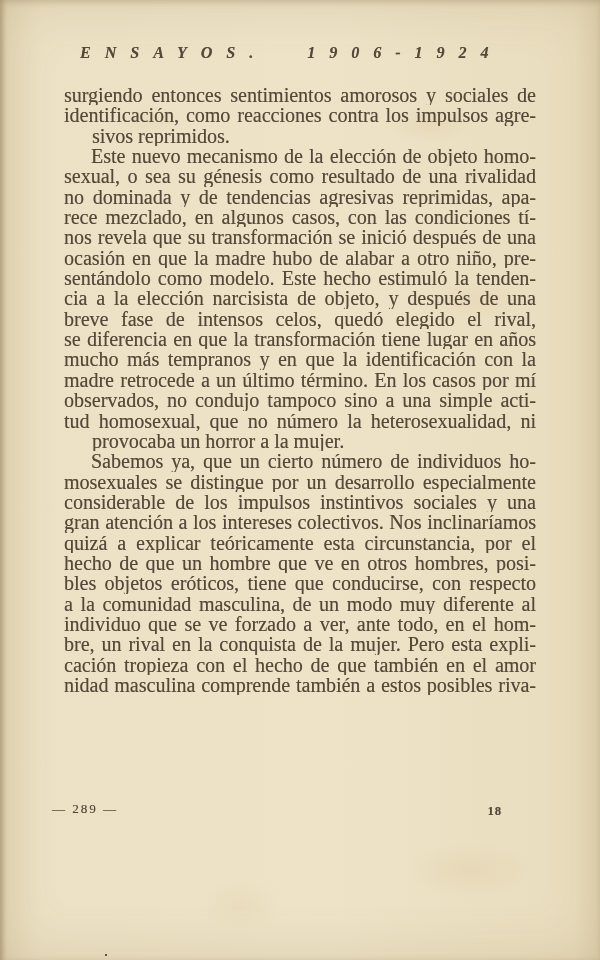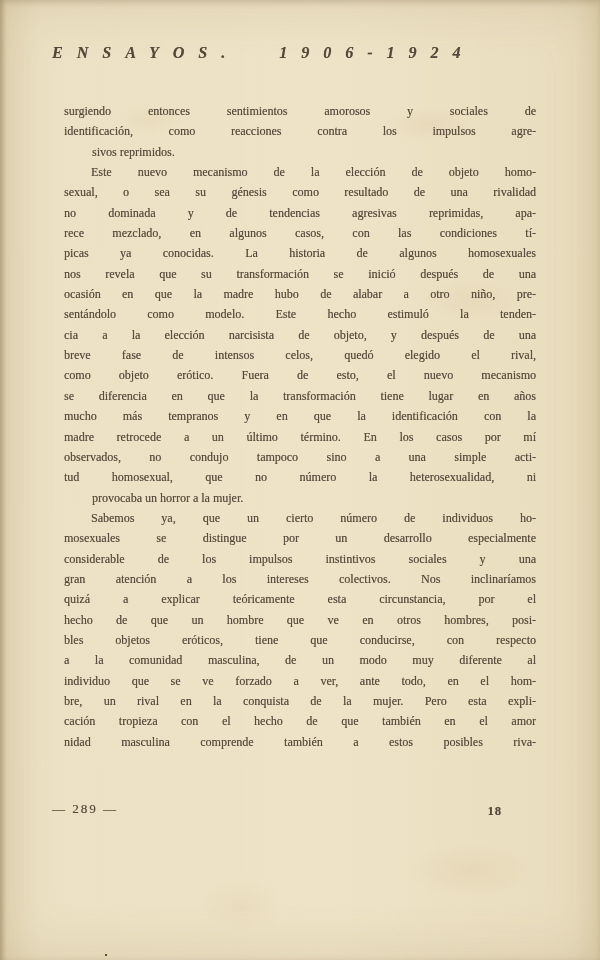--- a/index.html
+++ b/index.html
@@ -26,38 +26,38 @@
       radial-gradient(ellipse 50px 22px at 150px 120px, rgba(186,148,92,0.07), rgba(186,148,92,0) 70%),
       
       linear-gradient(90deg, #cdbf9d 0px, #e6dab9 6px, var(--paper-color, #ece1c4) 40px,
                       #eee3c7 55%, #e9ddbe 96%, #e2d5b2 100%);
     box-shadow:
       inset 0 0 55px rgba(125, 98, 48, 0.18),
       inset 2px 2px 6px rgba(100, 80, 45, 0.25);
   }
   .running-header {
     position: absolute;
-    left: 52px;
+    left: 80px;
     top: 44px;
     width: 472px;
     white-space: nowrap;
     font-weight: bold;
     font-style: italic;
     font-size: 16px;
     letter-spacing: 14px;
     word-spacing: 22px;
     color: var(--ink-color, #54483a);
     text-shadow: 0.3px 0.3px 0.3px rgba(84,72,58,0.55);
   }
   .body-text {
     position: absolute;
     left: 64px;
-    top: 101px;
+    top: 85px;
     width: 472px;
-    font-size: 12px;
+    font-size: 20px;
     line-height: 20.35px;
     color: var(--ink-color, #54483a);
     text-shadow: 0.25px 0.25px 0.3px rgba(84,72,58,0.5);
   }
   .para { margin: 0; }
   .line {
     text-align: justify;
     text-align-last: justify;
     white-space: normal;
     overflow: hidden;
@@ -101,27 +101,25 @@
       <div class="para">
         <div class="line">surgiendo entonces sentimientos amorosos y sociales de</div>
         <div class="line">identificación, como reacciones contra los impulsos agre-</div>
         <div class="line last">sivos reprimidos.</div>
       </div>
       <div class="para indent">
         <div class="line">Este nuevo mecanismo de la elección de objeto homo-</div>
         <div class="line">sexual, o sea su génesis como resultado de una rivalidad</div>
         <div class="line">no dominada y de tendencias agresivas reprimidas, apa-</div>
         <div class="line">rece mezclado, en algunos casos, con las condiciones tí-</div>
-        <div class="line">picas ya conocidas. La historia de algunos homosexuales</div>
         <div class="line">nos revela que su transformación se inició después de una</div>
         <div class="line">ocasión en que la madre hubo de alabar a otro niño, pre-</div>
         <div class="line">sentándolo como modelo. Este hecho estimuló la tenden-</div>
         <div class="line">cia a la elección narcisista de objeto, y después de una</div>
         <div class="line">breve fase de intensos celos, quedó elegido el rival,</div>
-        <div class="line">como objeto erótico. Fuera de esto, el nuevo mecanismo</div>
         <div class="line">se diferencia en que la transformación tiene lugar en años</div>
         <div class="line">mucho más tempranos y en que la identificación con la</div>
         <div class="line">madre retrocede a un último término. En los casos por mí</div>
         <div class="line">observados, no condujo tampoco sino a una simple acti-</div>
         <div class="line">tud homosexual, que no número la heterosexualidad, ni</div>
         <div class="line last">provocaba un horror a la mujer.</div>
       </div>
       <div class="para indent">
         <div class="line">Sabemos ya, que un cierto número de individuos ho-</div>
         <div class="line">mosexuales se distingue por un desarrollo especialmente</div>

